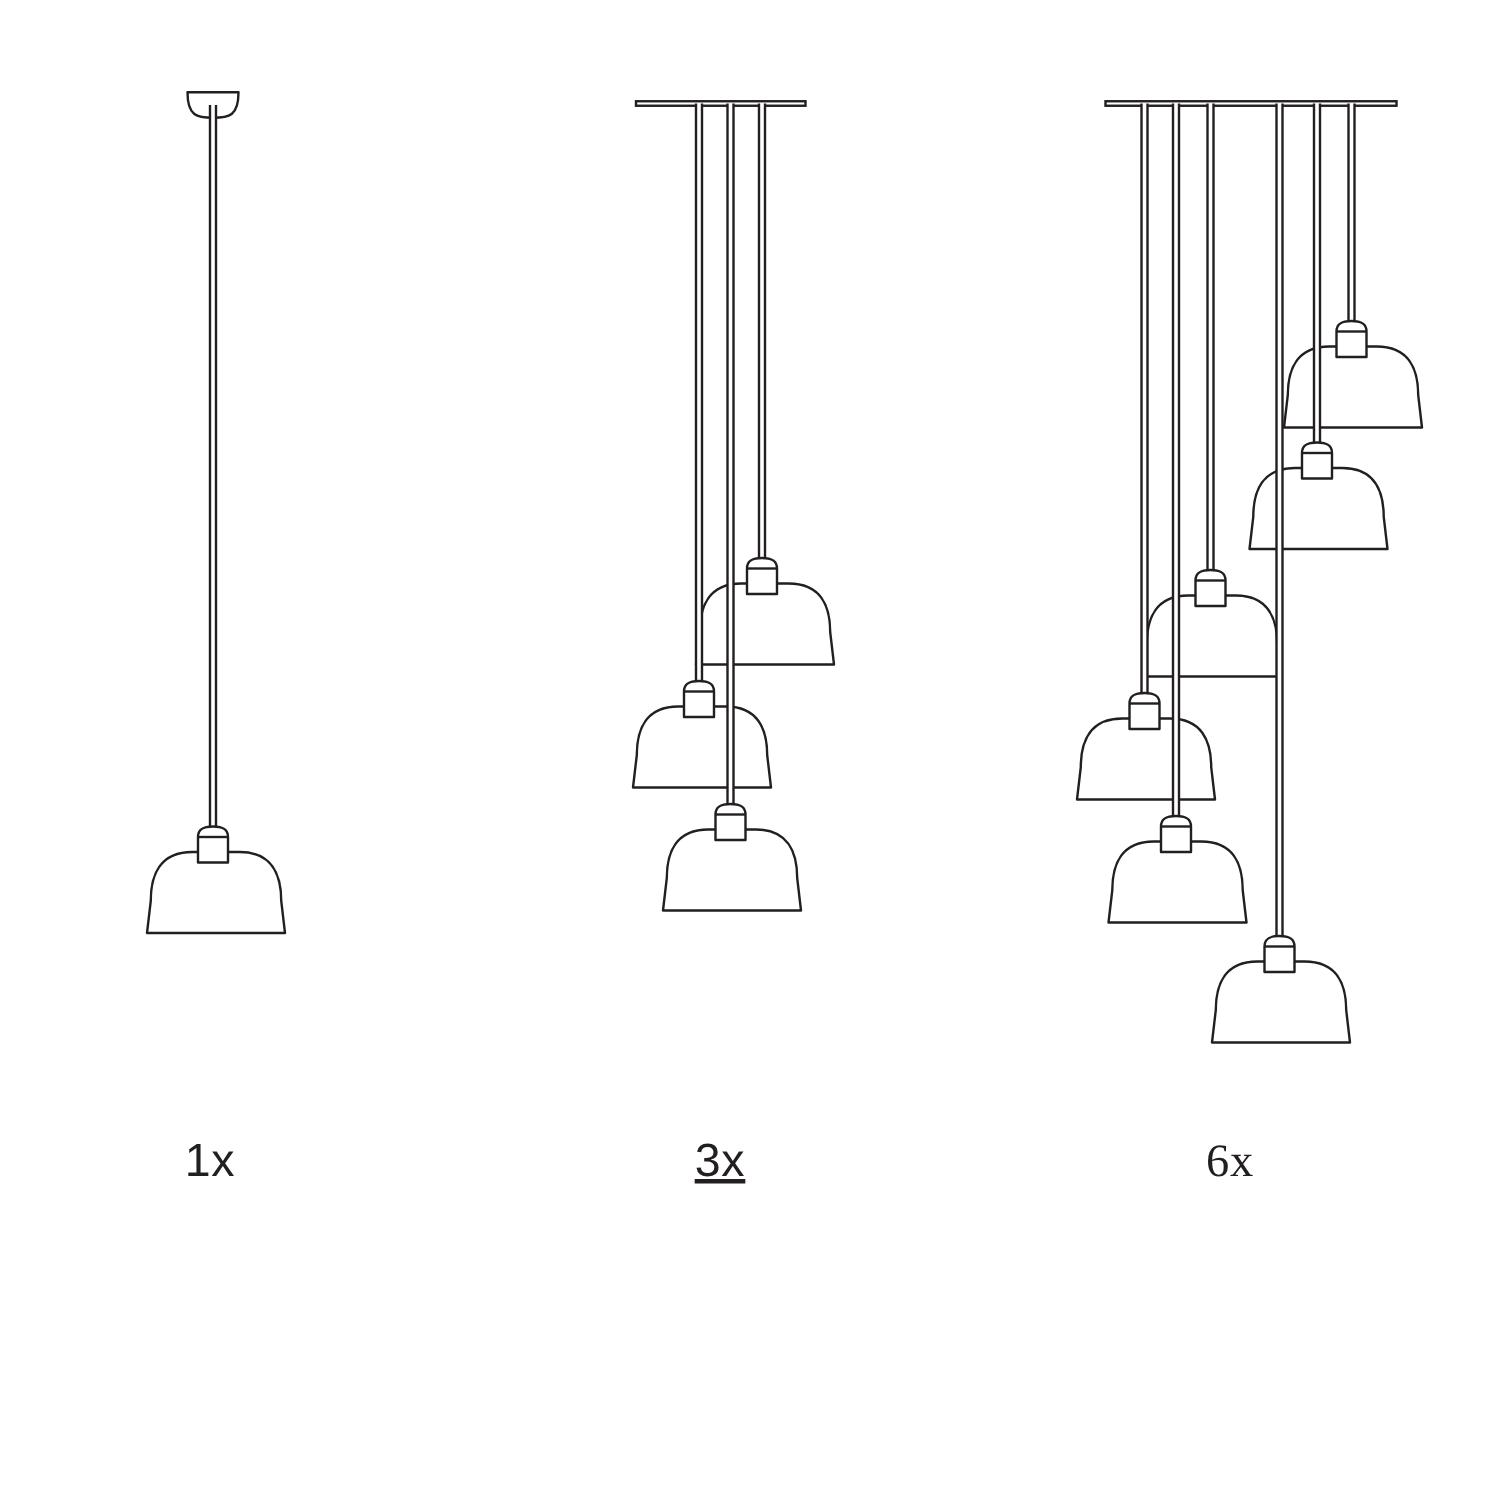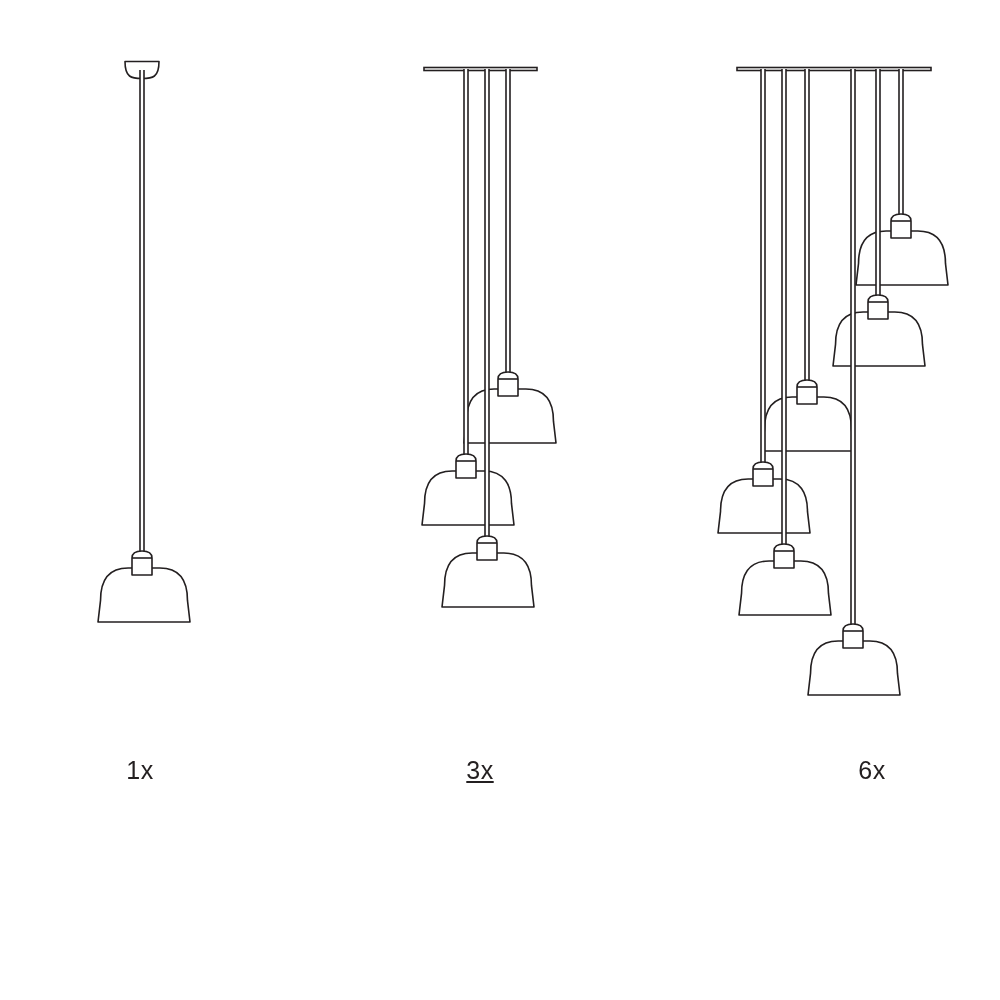--- a/index.html
+++ b/index.html
@@ -24,21 +24,21 @@
     position: absolute;
     top: 0;
     left: 0;
     width: 1000px;
     height: 1000px;
     display: block;
   }
   .label {
     position: absolute;
     font-family: "Liberation Sans", sans-serif;
-    font-size: 25px;
+    font-size: 31px;
     font-weight: 400;
     color: #231f20;
     letter-spacing: 0.5px;
     text-align: center;
     white-space: nowrap;
     transform: translateX(-50%);
     user-select: none;
   }
 </style>
 </head>
@@ -180,14 +180,14 @@
               <path d="M 843 648 L 843 631 C 843 625.05 847.5 624 853 624 C 858.5 624 863 625.05 863 631 L 863 648 Z" fill="#ffffff" stroke="#231f20" stroke-width="1.6" stroke-linejoin="round"></path>
               <line x1="843" y1="631" x2="863" y2="631" stroke="#231f20" stroke-width="1.6"></line>
             </g>
           </g>
         </g>
       </g>
   </svg>
 
   <div class="label" style="left:140px; top:756px;">1x</div>
   <div class="label" style="left:480px; top:756px;text-decoration:underline;">3x</div>
-  <div class="label" style="left:872px; top:756px;">6x</div>
+  <div class="label" style="left:820px; top:756px;font-family:Liberation Serif, serif;">6x</div>
 </div>
 
 </body></html>

